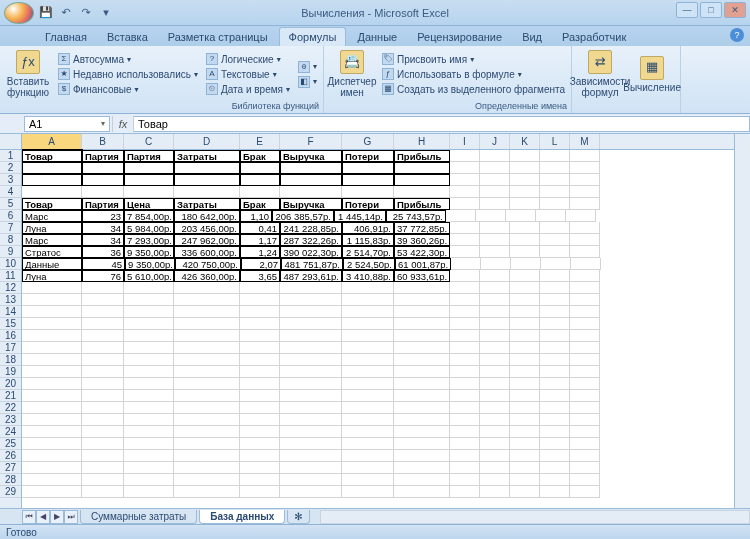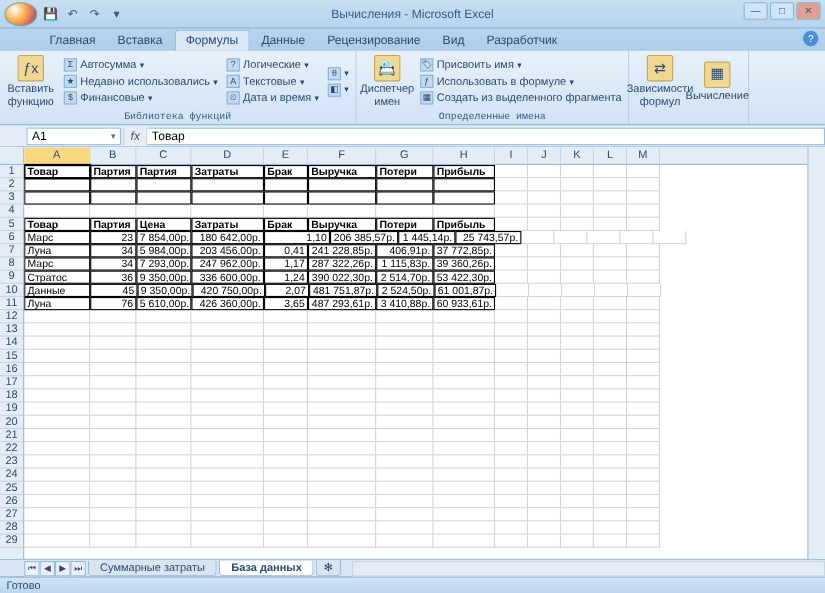--- a/index.html
+++ b/index.html
@@ -18,21 +18,21 @@
 
 .ribbon-tabs { height: 20px; background: linear-gradient(#b6d4ef,#aecde9); display: flex; align-items: flex-end; padding-left: 36px; gap: 2px; font-size: 11px; position: relative; }
 .ribbon-tab { padding: 3px 9px; color: #2b4a72; cursor: pointer; border-radius: 3px 3px 0 0; }
 .ribbon-tab.active { background: #d8e8f7; border: 1px solid #9bbbdb; border-bottom: none; color: #2b4a72; }
 .help-btn { position: absolute; right: 6px; top: 2px; width: 14px; height: 14px; border-radius: 50%; background: #4c8ed9; color: #fff; font-size: 9px; display: flex; align-items: center; justify-content: center; }
 
 
 .ribbon { height: 68px; background: linear-gradient(#e8f1fa,#d0e3f5); border-bottom: 1px solid #8fb3d6; display: flex; font-size: 10px; }
 .ribbon-group { border-right: 1px solid #b8d0e8; padding: 2px 4px 1px; display: flex; flex-direction: column; justify-content: space-between; position: relative; }
 .group-content { display: flex; gap: 4px; flex: 1; }
-.group-label { text-align: center; font-size: 9px; color: #3b5a82; padding: 1px 0; font-family: Liberation Mono, monospace; }
+.group-label { text-align: right; font-size: 9px; color: #3b5a82; padding: 1px 0; }
 .big-btn { width: 48px; display: flex; flex-direction: column; align-items: center; justify-content: center; gap: 2px; color: #2b4a72; text-align: center; line-height: 1.1; }
 .big-btn .ico { width: 24px; height: 24px; background: #f0d890; border: 1px solid #c0a860; border-radius: 2px; display:flex;align-items:center;justify-content:center;font-size:13px; }
 .col-btns { display: flex; flex-direction: column; gap: 1px; justify-content: center; }
 .small-btn { display: flex; align-items: center; gap: 3px; color: #2b4a72; padding: 1px 2px; white-space: nowrap; }
 .small-btn .si { width: 12px; height: 12px; background: #c3d9ef; border: 1px solid #8fb3d6; display:inline-block; font-size:8px; line-height:10px; text-align:center; }
 .drop::after { content: " ▾"; font-size: 8px; }
 
 
 .formula-bar { height: 20px; background: #e5eef8; border-bottom: 1px solid #9bbbdb; display: flex; align-items: center; font-size: 11px; }
 .namebox { width: 86px; border: 1px solid #9bbbdb; background: #fff; height: 16px; margin: 0 2px 0 24px; padding: 0 4px; display: flex; align-items: center; }
@@ -89,20 +89,21 @@
   <div class="win-controls">
     <div class="win-btn">—</div>
     <div class="win-btn">□</div>
     <div class="win-btn close">✕</div>
   </div>
 </div>
 
 <div class="ribbon-tabs">
   <div class="ribbon-tab">Главная</div>
   <div class="ribbon-tab">Вставка</div>
+  <div class="ribbon-tab">Разметка страницы</div>
   <div class="ribbon-tab active">Формулы</div>
   <div class="ribbon-tab">Данные</div>
   <div class="ribbon-tab">Рецензирование</div>
   <div class="ribbon-tab">Вид</div>
   <div class="ribbon-tab">Разработчик</div>
   <div class="help-btn">?</div>
 </div>
 
 <div class="ribbon">
   <div class="ribbon-group">
@@ -323,21 +324,21 @@
           <div class="cell" style="width: 30px;"></div>
           <div class="cell" style="width: 30px;"></div>
           <div class="cell" style="width: 30px;"></div>
           <div class="cell" style="width: 30px;"></div>
         </div>
         <div class="cell-row">
           <div class="cell bd" style="width: 60px;">Марс</div>
           <div class="cell bd r" style="width: 42px;">23</div>
           <div class="cell bd r" style="width: 50px;">7 854,00р.</div>
           <div class="cell bd r" style="width: 66px;">180 642,00р.</div>
-          <div class="cell bd r" style="width: 60px;">1,10</div>
+          <div class="cell bd r" style="width: 32px;">1,10</div>
           <div class="cell bd r" style="width: 62px;">206 385,57р.</div>
           <div class="cell bd r" style="width: 52px;">1 445,14р.</div>
           <div class="cell bd r" style="width: 60px;">25 743,57р.</div>
           <div class="cell" style="width: 30px;"></div>
           <div class="cell" style="width: 30px;"></div>
           <div class="cell" style="width: 30px;"></div>
           <div class="cell" style="width: 30px;"></div>
           <div class="cell" style="width: 30px;"></div>
         </div>
         <div class="cell-row">

